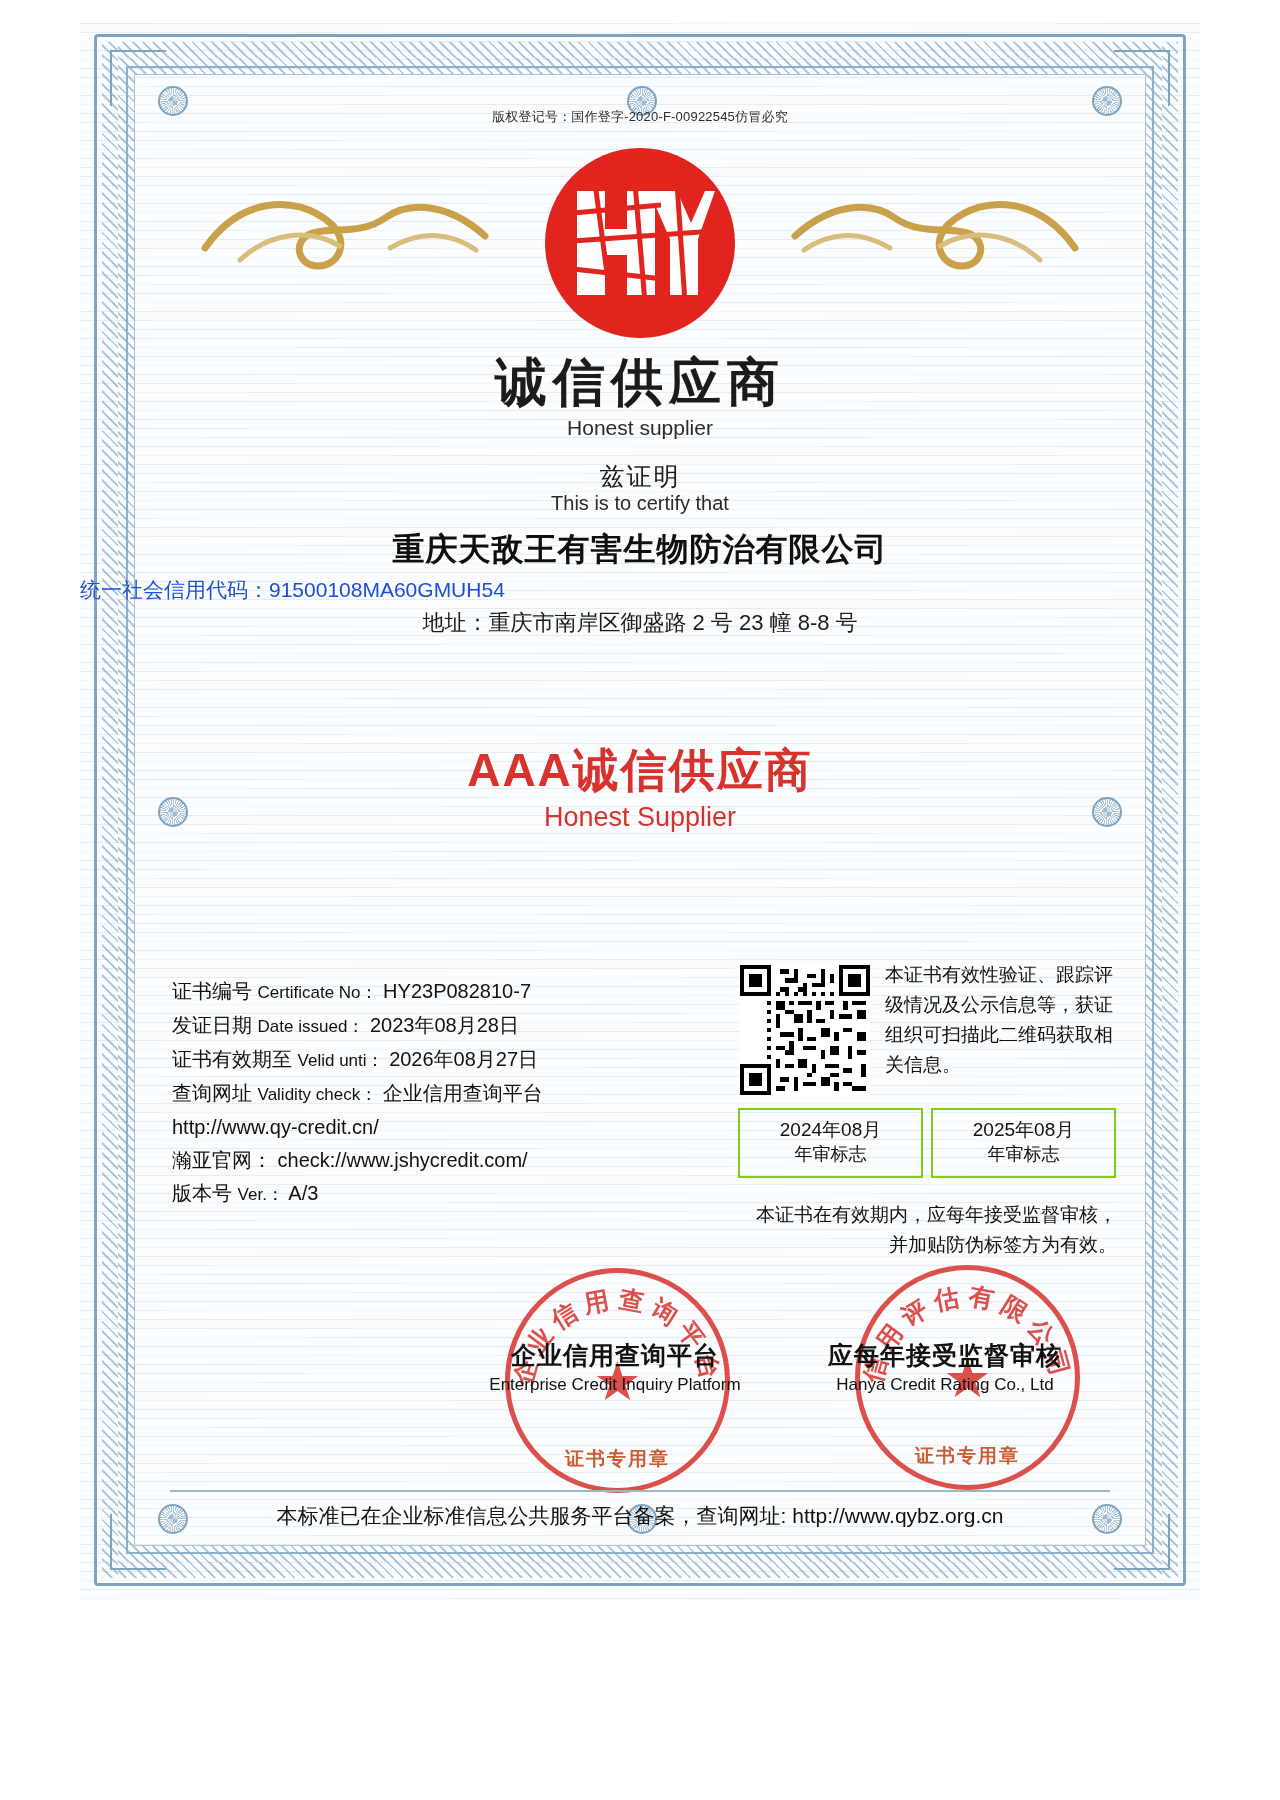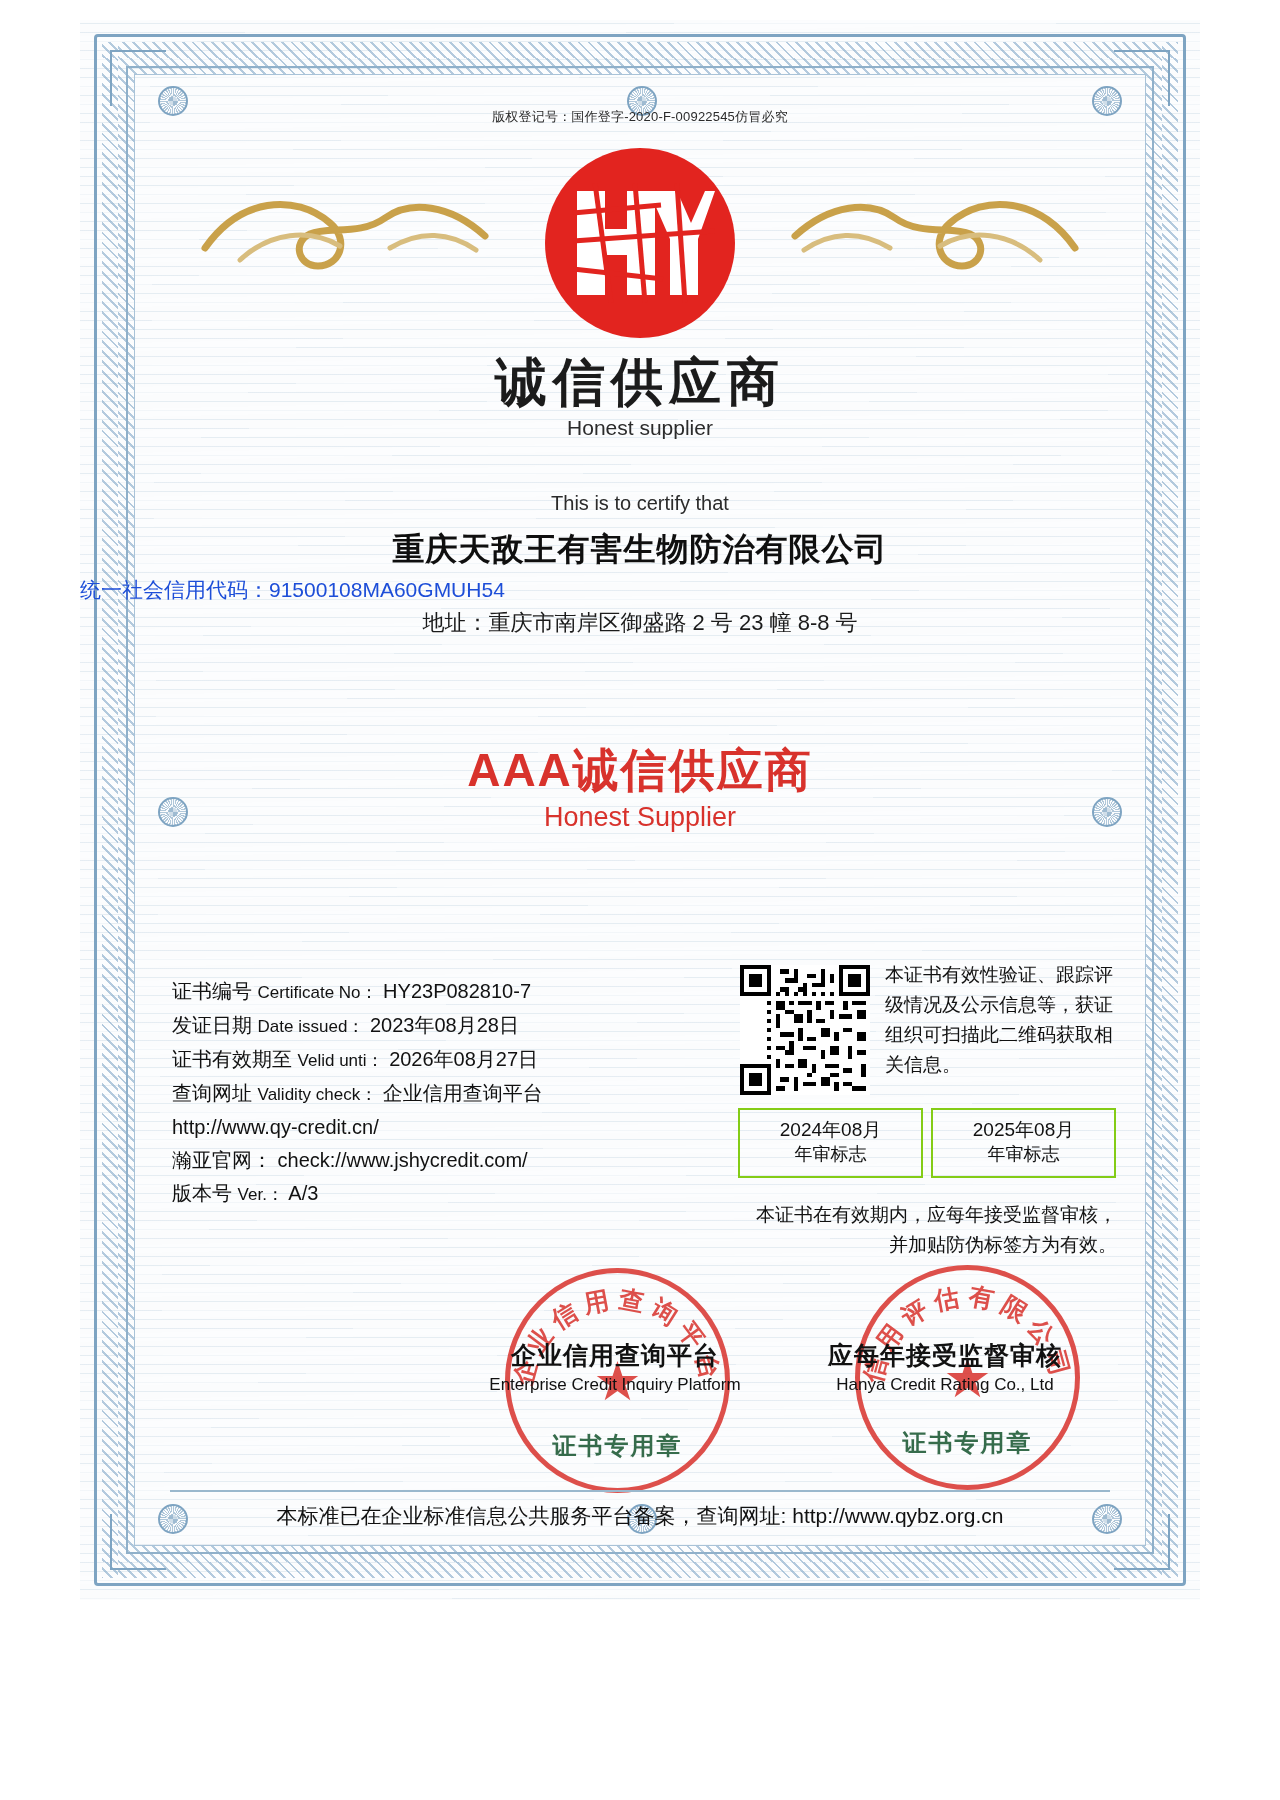--- a/index.html
+++ b/index.html
@@ -322,25 +322,25 @@
     left: 50%;
     top: 50%;
     transform: translate(-50%,-50%);
     font-size: 54px;
     color: #d8322c;
     line-height: 1;
   }
   .seal .bottom-text {
     position: absolute;
     left: 0; right: 0;
-    bottom: 26px;
-    text-align: center;
-    font-size: 24px;
+    bottom: 16px;
+    text-align: center;
+    font-size: 19px;
     font-weight: 700;
-    color: #14532d;
+    color: #c2410c;
     letter-spacing: 2px;
   }
   #seal-left { left: 425px; top: 1248px; }
   #seal-right { left: 775px; top: 1245px; }
 
   .org-block {
     position: absolute;
     text-align: center;
     color: #111;
   }
@@ -429,20 +429,21 @@
           <path d="M30,0 L46,120"></path>
           <path d="M70,0 L80,120"></path>
           <path d="M112,0 L120,120"></path>
         </g>
       </svg>
     </div>
   </div>
 
   <div class="title-cn">诚信供应商</div>
   <div class="title-en">Honest supplier</div>
+  <div class="certify-cn">兹证明</div>
   <div class="certify-en">This is to certify that</div>
   <div class="company-name">重庆天敌王有害生物防治有限公司</div>
   <div class="company-credit">统一社会信用代码：91500108MA60GMUH54</div>
   <div class="company-address">地址：重庆市南岸区御盛路 2 号 23 幢 8-8 号</div>
 
   <div class="award-cn">AAA诚信供应商</div>
   <div class="award-en">Honest Supplier</div>
 
   <div class="details">
     <div class="line">

